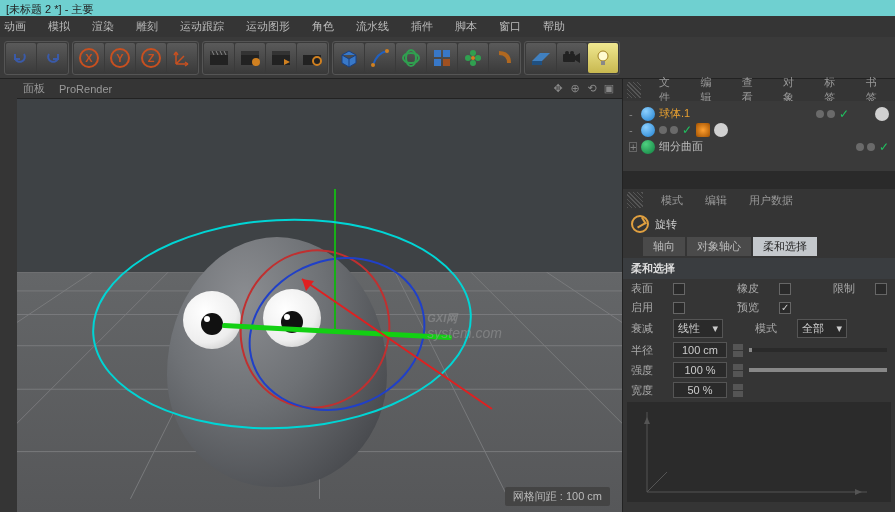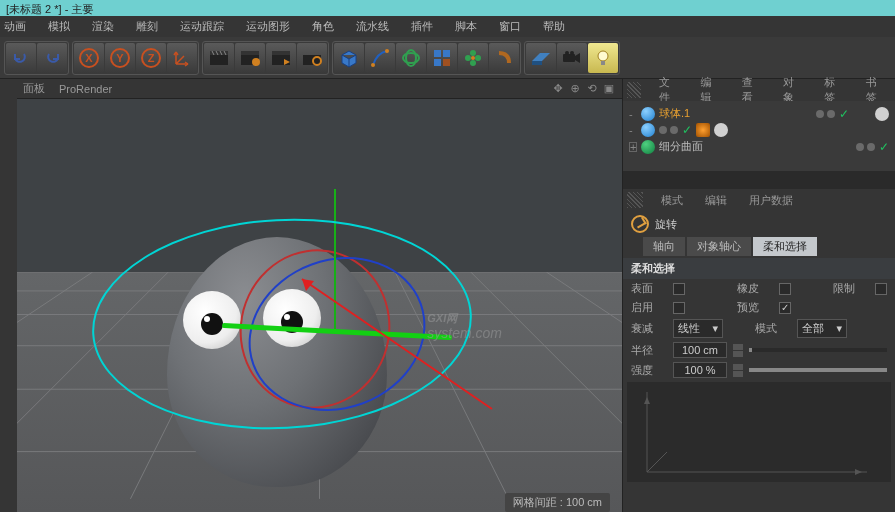--- a/index.html
+++ b/index.html
@@ -28,21 +28,21 @@
 .pupil::after { content: ""; position: absolute; width: 6px; height: 6px; background: #fff; border-radius: 50%; left: 3px; top: 3px; }
 .gizmo-ring { position: absolute; border-radius: 50%; background: none; }
 .ring-cyan { width: 380px; height: 210px; border: 2px solid #00d5d5; left: 10px; top: 25px; transform: rotate(-3deg); }
 .ring-red { width: 150px; height: 160px; border: 2px solid #c03030; left: 93px; top: 40px; border-radius: 50%; transform: rotate(15deg); }
 .ring-blue { width: 180px; height: 150px; border: 2px solid #2040c8; left: 100px; top: 50px; border-radius: 50%; transform: rotate(-20deg); }
 .axis-y { position: absolute; width: 2px; height: 145px; background: #17b017; left: 187px; top: -20px; }
 .axis-x { position: absolute; width: 230px; height: 5px; background: #13d013; left: 75px; top: 120px; border-radius: 2px; transform: rotate(3deg); }
 .arrow-red { position: absolute; left: 275px; top: 170px; }
 .watermark { position: absolute; right: 120px; top: 180px; color: #98999a; font-size: 46px; font-weight: bold; font-style: italic; opacity: 0.55; pointer-events: none; }
 .watermark .sub { font-size: 14px; font-weight: normal; display: block; text-align: right; margin-top: -8px; }
-.status { position: absolute; right: 12px; bottom: 0; background: #444; color: #bbb; padding: 2px 8px; border-radius: 2px; font-size: 11px; }
+.status { position: absolute; right: 12px; bottom: 6px; background: #444; color: #bbb; padding: 2px 8px; border-radius: 2px; font-size: 11px; }
 .right-panel { flex: 1; display: flex; flex-direction: column; background: #353535; }
 .panel-tabs { display: flex; background: #353535; height: 22px; align-items: center; padding-left: 4px; gap: 2px; }
 .drag-icon { width: 16px; height: 16px; background: repeating-linear-gradient(45deg,#555 0 1px,#353535 1px 3px); margin-right: 6px; }
 .ptab { padding: 2px 10px; color: #999; cursor: pointer; }
 .hierarchy { padding: 4px 6px; background: #3a3a3a; flex: 0 0 auto; min-height: 70px; }
 .hrow { display: flex; align-items: center; padding: 1px 0; gap: 4px; }
 .hrow .icon-sphere { width: 14px; height: 14px; background: radial-gradient(circle at 35% 30%, #8cd0ff, #2080d0); border-radius: 50%; }
 .hrow .icon-sds { width: 14px; height: 14px; background: radial-gradient(circle at 35% 30%, #4fd080, #108040); border-radius: 50%; }
 .hrow .name { flex: 1; color: #bbb; }
 .hrow .name.sel { color: #e8a030; }
@@ -390,20 +390,28 @@
       <span class="lbl">强度</span>
       <span class="num-field">100 %</span>
       <span class="spin">
           <span></span>
           <span></span>
         </span>
       <div class="slider">
           <div class="fill" style="width:100%"></div>
         </div>
     </div>
+    <div class="param-row">
+      <span class="lbl">宽度</span>
+      <span class="num-field">50 %</span>
+      <span class="spin">
+          <span></span>
+          <span></span>
+        </span>
+    </div>
     <div class="falloff-area">
       <svg width="100%" height="100%">
           <line x1="20" y1="90" x2="240" y2="90" stroke="#555"></line>
           <line x1="20" y1="10" x2="20" y2="90" stroke="#555"></line>
           <path d="M20 90 L40 70" stroke="#555" stroke-width="1"></path>
           <path d="M20 15 L17 22 L23 22 Z" fill="#555"></path>
           <path d="M235 90 L228 87 L228 93 Z" fill="#555"></path>
         </svg>
     </div>
   </div>

